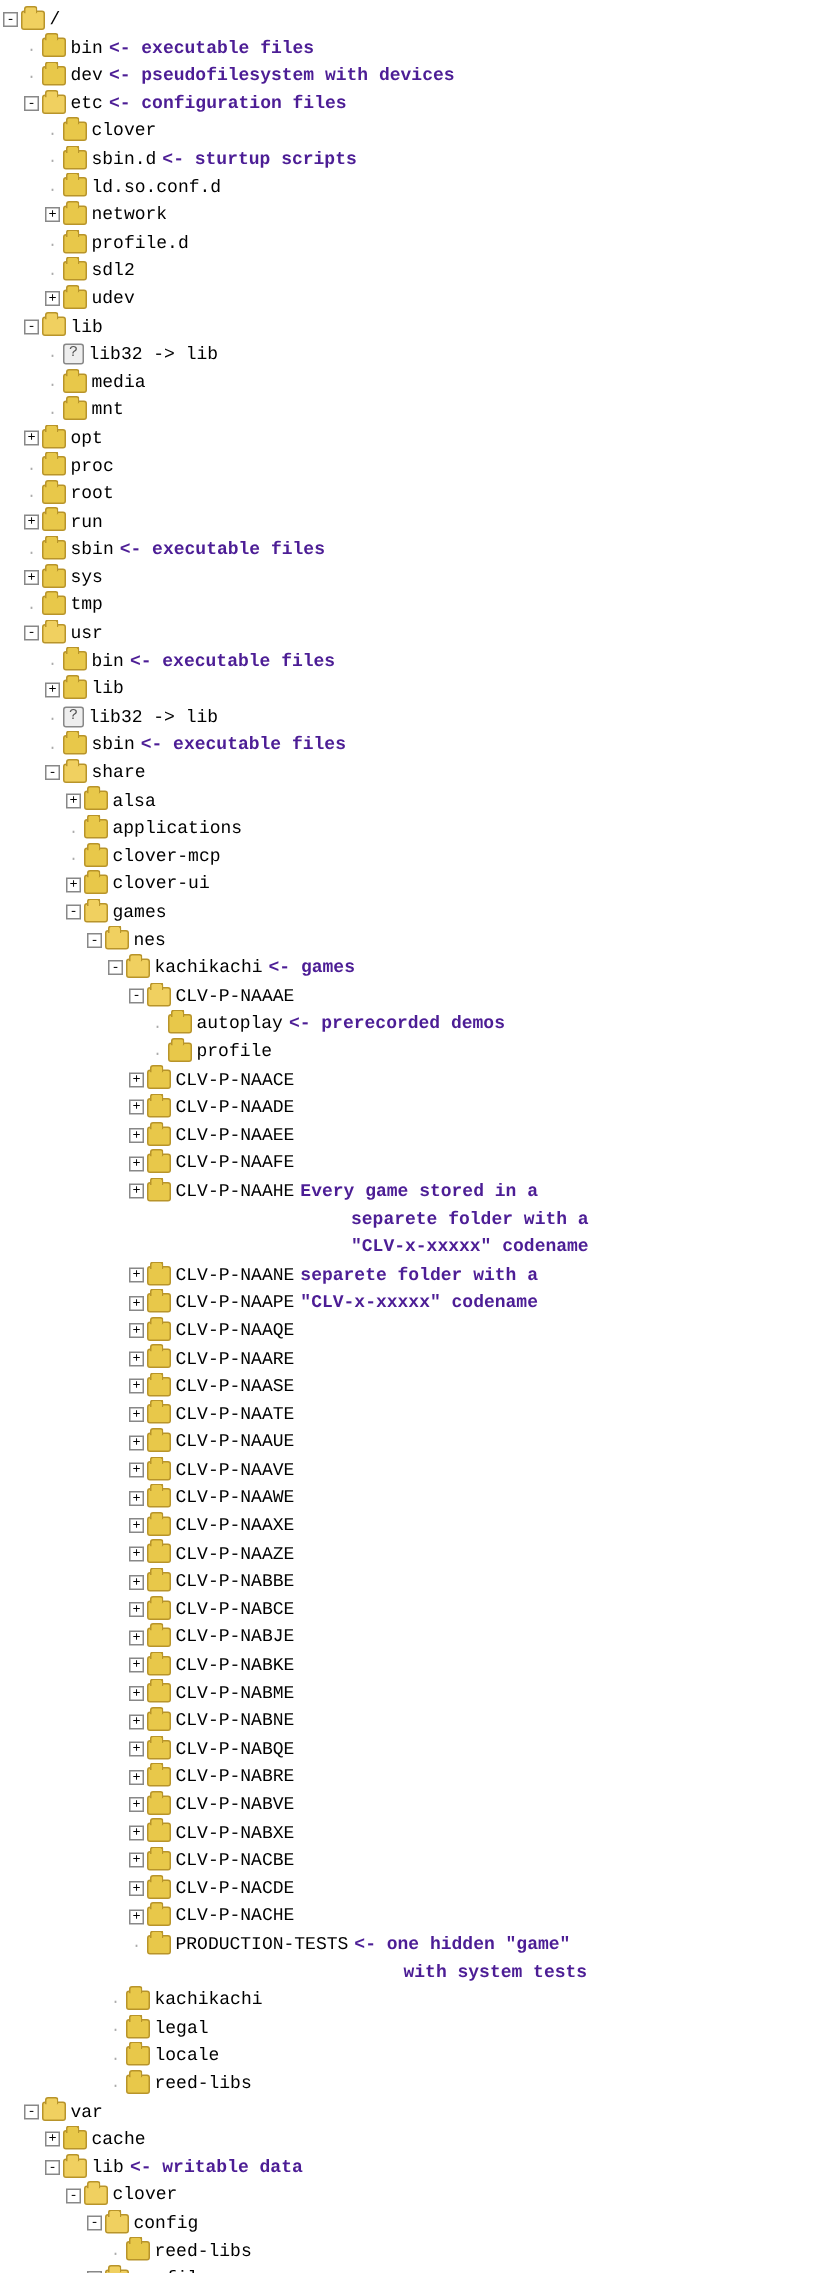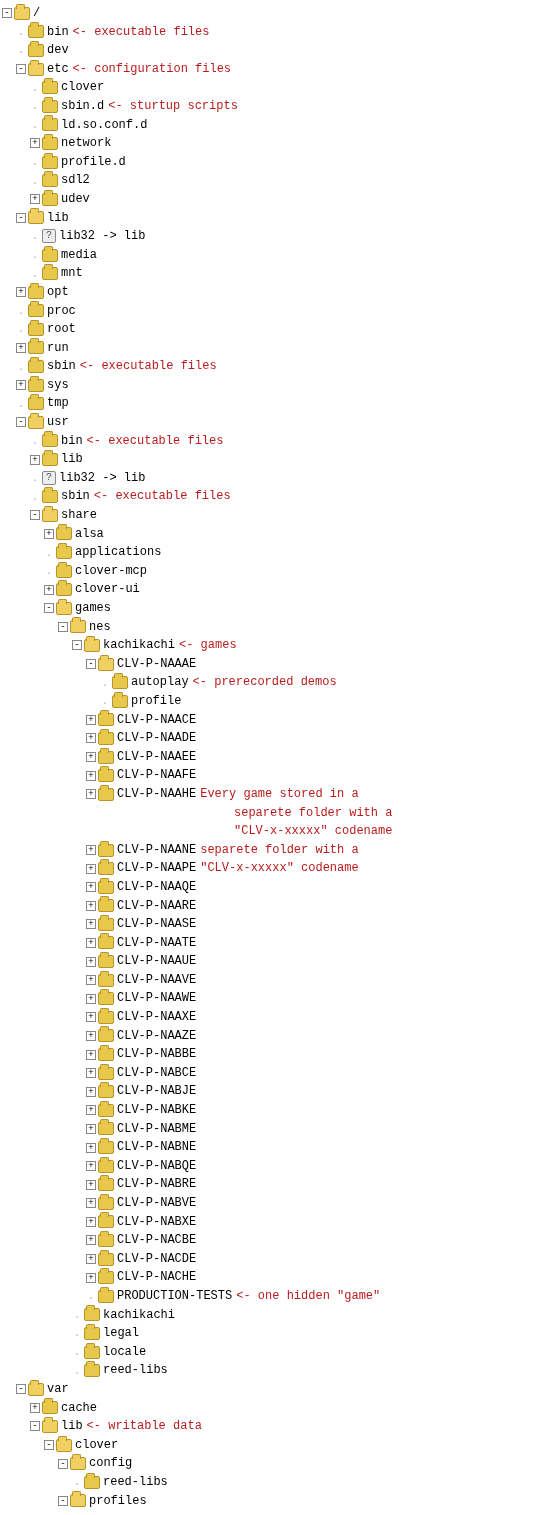--- a/index.html
+++ b/index.html
@@ -105,22 +105,22 @@
       line-height: 12px;
       font-size: 10px;
       margin-right: 3px;
       flex-shrink: 0;
       color: #555;
     }
     .label {
       color: #000;
     }
     .annotation {
-      color: #b91c1c;
-      font-weight: normal;
+      color: #4c1d95;
+      font-weight: bold;
       margin-left: 4px;
     }
   </style>
 </head>
 <body>
 
 <div class="tree-container">
     <div class="tree-line" style="position: relative;">
       <span class="expand-icon">-</span>
       <span class="icon-folder-open"></span>
@@ -131,20 +131,21 @@
       <span class="dot-connector">·</span>
       <span class="icon-folder"></span>
       <span class="label">bin</span>
       <span class="annotation">&lt;- executable files</span>
     </div>
     <div class="tree-line" style="position: relative;">
       <span class="indent"></span>
       <span class="dot-connector">·</span>
       <span class="icon-folder"></span>
       <span class="label">dev</span>
+      <span class="annotation">&lt;- pseudofilesystem with devices</span>
     </div>
     <div class="tree-line" style="position: relative;">
       <span class="indent"></span>
       <span class="expand-icon">-</span>
       <span class="icon-folder-open"></span>
       <span class="label">etc</span>
       <span class="annotation">&lt;- configuration files</span>
     </div>
     <div class="tree-line" style="position: relative;">
       <span class="indent"></span>
@@ -757,20 +758,33 @@
       <span class="indent"></span>
       <span class="indent"></span>
       <span class="indent"></span>
       <span class="indent"></span>
       <span class="indent"></span>
       <span class="indent"></span>
       <span class="dot-connector">·</span>
       <span class="icon-folder"></span>
       <span class="label">PRODUCTION-TESTS</span>
       <span class="annotation">&lt;- one hidden "game"</span>
+    </div>
+    <div class="tree-line">
+      <span class="indent"></span>
+      <span class="indent"></span>
+      <span class="indent"></span>
+      <span class="indent"></span>
+      <span class="indent"></span>
+      <span class="indent"></span>
+      <span class="indent"></span>
+      <span class="indent"></span>
+      <span class="indent"></span>
+      <span style="display:inline-block;width:16px;margin-right:3px;"></span>
+      <span class="annotation" style="margin-left:122px">with system tests</span>
     </div>
     <div class="tree-line" style="position: relative;">
       <span class="indent"></span>
       <span class="indent"></span>
       <span class="indent"></span>
       <span class="indent"></span>
       <span class="indent"></span>
       <span class="dot-connector">·</span>
       <span class="icon-folder"></span>
       <span class="label">kachikachi</span>

